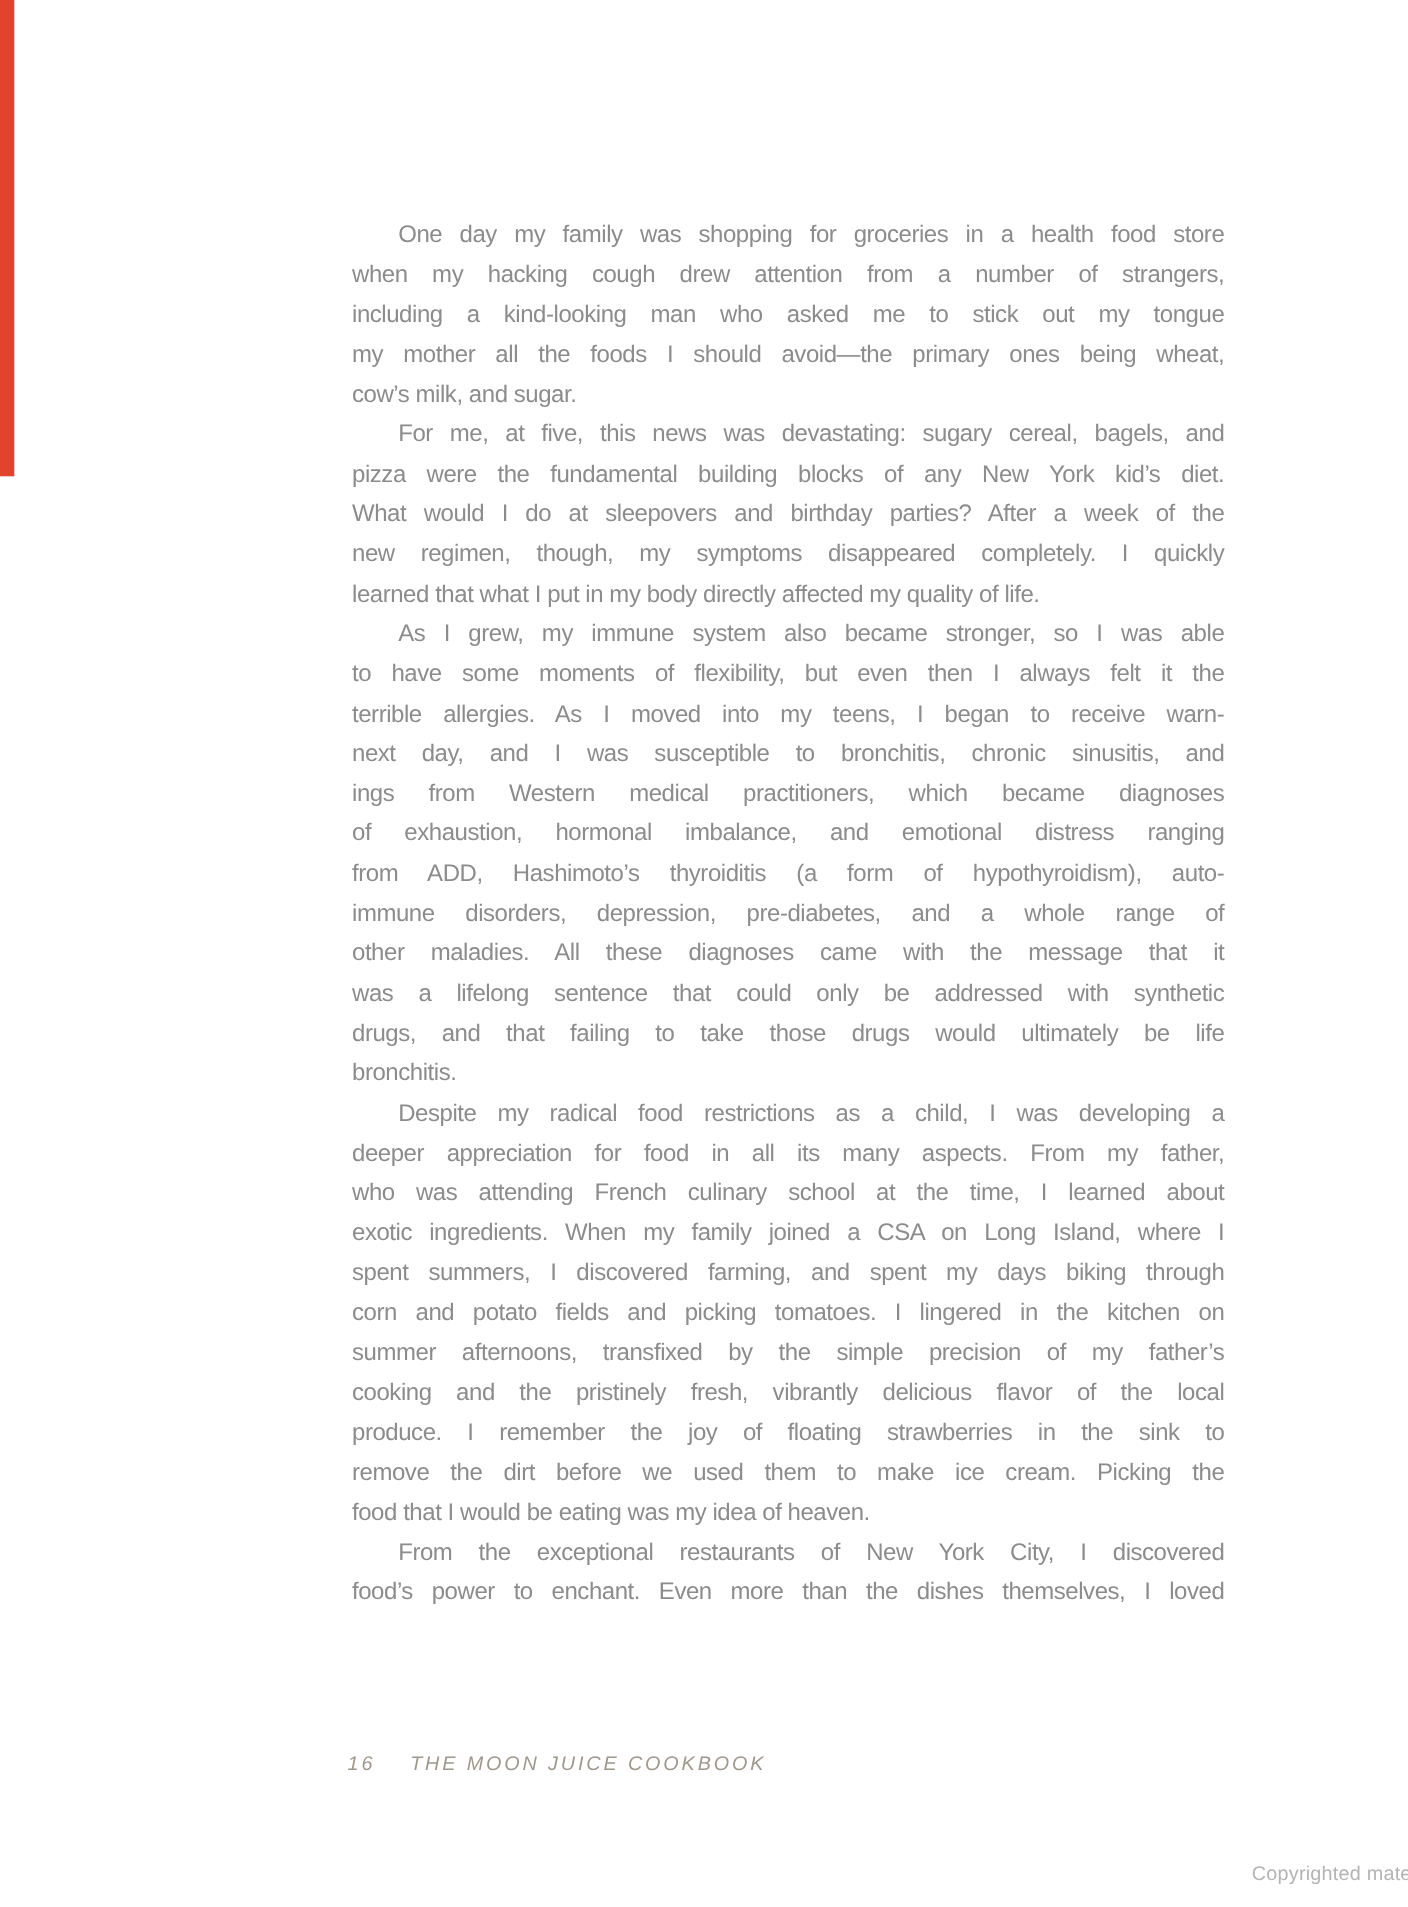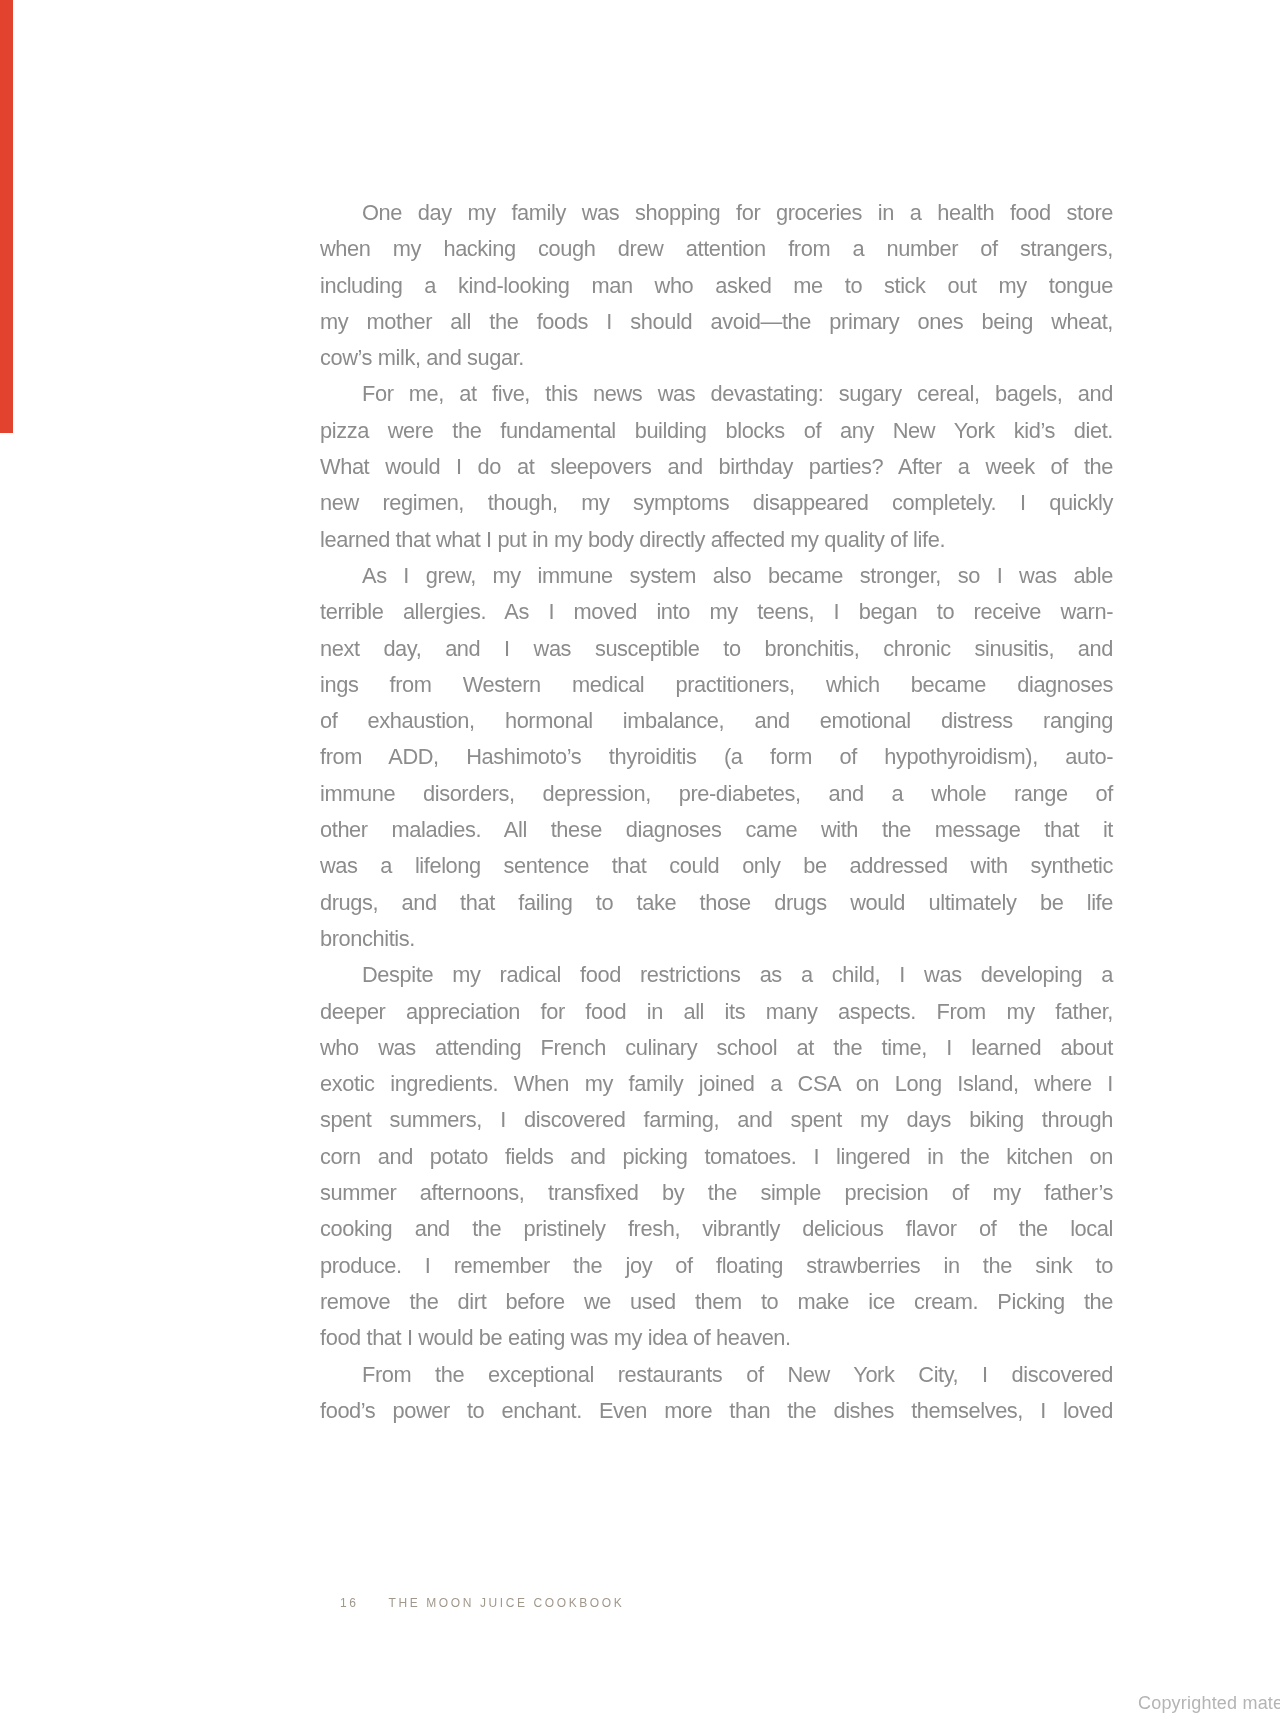--- a/index.html
+++ b/index.html
@@ -43,27 +43,28 @@
     white-space: normal;
   }
   .line.first {
     text-indent: 42px;
   }
   .para:not(.continues) .line:last-child {
     text-align-last: left;
   }
   .footer {
     position: absolute;
-    left: 340px;
+    left: 316px;
     top: 1592px;
     color: var(--footer, #a1988c);
-    font-size: 12px;
+    font-size: 18px;
     line-height: 22px;
     letter-spacing: 2.6px;
     white-space: nowrap;
+    font-style: italic;
   }
   .footer .book-title {
     margin-left: 24px;
   }
   .watermark {
     position: absolute;
     left: 1126px;
     top: 1694px;
     color: var(--watermark, #b4b4b4);
     font-size: 18px;
@@ -90,20 +91,21 @@
       </div>
       <div class="para">
         <div class="line first">For me, at five, this news was devastating: sugary cereal, bagels, and</div>
         <div class="line">pizza were the fundamental building blocks of any New York kid’s diet.</div>
         <div class="line">What would I do at sleepovers and birthday parties? After a week of the</div>
         <div class="line">new regimen, though, my symptoms disappeared completely. I quickly</div>
         <div class="line">learned that what I put in my body directly affected my quality of life.</div>
       </div>
       <div class="para">
         <div class="line first">As I grew, my immune system also became stronger, so I was able</div>
+        <div class="line">to have some moments of flexibility, but even then I always felt it the</div>
         <div class="line">terrible allergies. As I moved into my teens, I began to receive warn-</div>
         <div class="line">next day, and I was susceptible to bronchitis, chronic sinusitis, and</div>
         <div class="line">ings from Western medical practitioners, which became diagnoses</div>
         <div class="line">of exhaustion, hormonal imbalance, and emotional distress ranging</div>
         <div class="line">from ADD, Hashimoto’s thyroiditis (a form of hypothyroidism), auto-</div>
         <div class="line">immune disorders, depression, pre-diabetes, and a whole range of</div>
         <div class="line">other maladies. All these diagnoses came with the message that it</div>
         <div class="line">was a lifelong sentence that could only be addressed with synthetic</div>
         <div class="line">drugs, and that failing to take those drugs would ultimately be life</div>
         <div class="line">bronchitis.</div>

